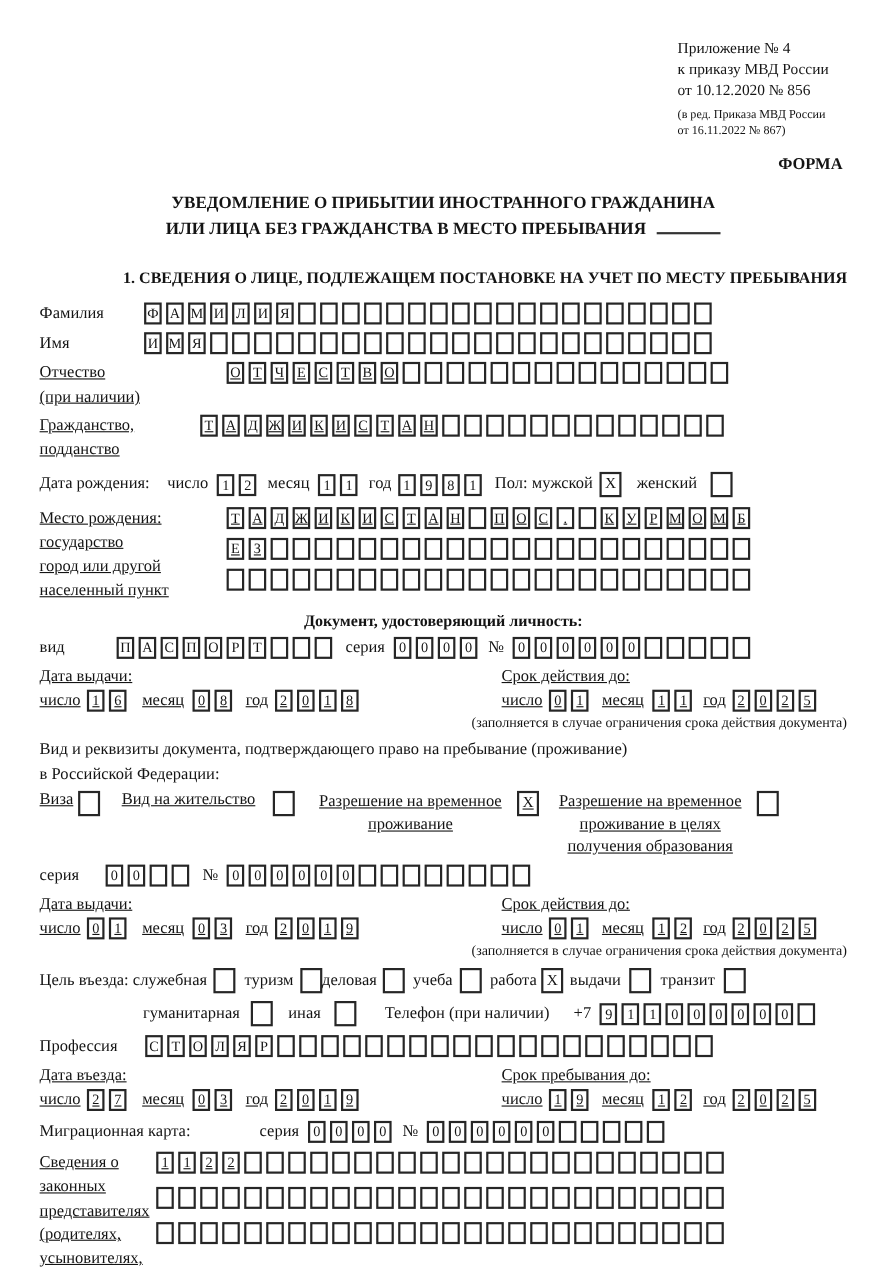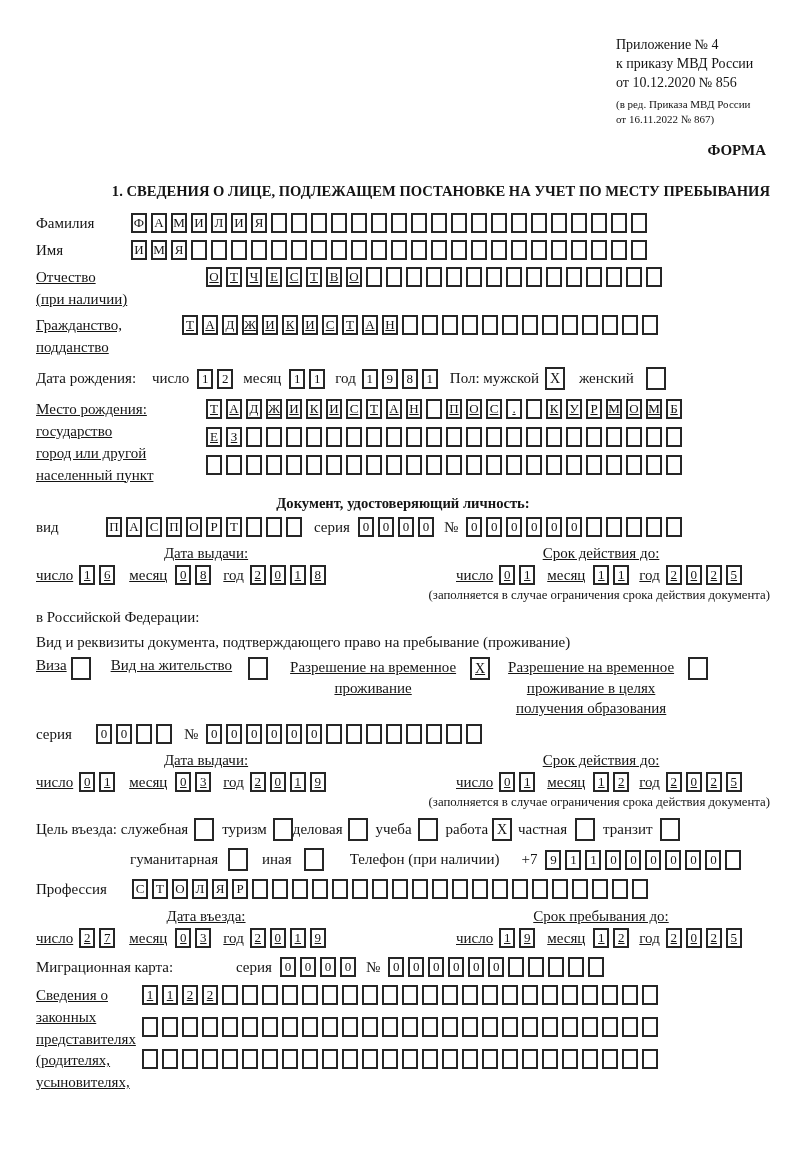--- a/index.html
+++ b/index.html
@@ -15,21 +15,21 @@
   .title-blank { display:inline-block; width:58px; border-bottom:2px solid #333; height:14px; margin-left:10px; }
   .sec { text-align:right; font-weight:bold; font-size:14.6px; margin-top:24px; }
 
   .row { display:flex; align-items:center; margin-top:7px; }
   .rowt { align-items:flex-start;text-decoration:underline; }
   .lbl { font-size:15px; flex:none; white-space:nowrap; }
   .lblcol { flex:none; font-size:15px; line-height:1.45; }
   .cells { display:flex; gap:4px; flex:none; }
   .cell { flex:none; width:16px; height:20px; border:2px solid #262626; display:flex; align-items:center; justify-content:center; font-size:13px; }
   .box { flex:none; width:20px; height:23px; border:2px solid #262626; display:flex; align-items:center; justify-content:center; font-size:14px; }
-  .dtitle { font-size:15px; text-align:center; }
+  .dtitle { font-size:15px; }
   .dline { display:flex; align-items:center; margin-top:3px; }
   .note { font-size:12.8px; text-align:right; margin-top:3px; }
   .dochead { text-align:center; font-weight:bold; font-size:14.6px; margin-top:9px; }
   .opt-txt { font-size:15px; line-height:1.35; text-align:center; }
 </style>
 </head>
 <body>
 
 <div class="page">
 
@@ -37,20 +37,24 @@
     <div>Приложение № 4</div>
     <div>к приказу МВД России</div>
     <div>от 10.12.2020 № 856</div>
     <div class="hdr-sub">
       <div>(в ред. Приказа МВД России</div>
       <div>от 16.11.2022 № 867)</div>
     </div>
   </div>
   <div class="form-label">ФОРМА</div>
 
+  <div class="title">
+    <div>УВЕДОМЛЕНИЕ О ПРИБЫТИИ ИНОСТРАННОГО ГРАЖДАНИНА</div>
+    <div><span>ИЛИ ЛИЦА БЕЗ ГРАЖДАНСТВА В МЕСТО ПРЕБЫВАНИЯ</span><span class="title-blank"></span></div>
+  </div>
 
   <div class="sec">1. СВЕДЕНИЯ О ЛИЦЕ, ПОДЛЕЖАЩЕМ ПОСТАНОВКЕ НА УЧЕТ ПО МЕСТУ ПРЕБЫВАНИЯ</div>
 
   <div class="row" style="margin-top:13px">
     <span class="lbl" style="width:95px">Фамилия</span>
     <span class="cells">
         <span class="cell">Ф</span>
         <span class="cell">А</span>
         <span class="cell">М</span>
         <span class="cell">И</span>
@@ -370,22 +374,22 @@
             <span class="cell">2</span>
             <span class="cell">0</span>
             <span class="cell">2</span>
             <span class="cell">5</span>
           </span>
       </div>
     </div>
   </div>
   <div class="note">(заполняется в случае ограничения срока действия документа)</div>
 
+  <div style="font-size:15px; margin-top:8px">Вид и реквизиты документа, подтверждающего право на пребывание (проживание)</div>
   <div style="font-size:15px; margin-top:6px">в Российской Федерации:</div>
-  <div style="font-size:15px; margin-top:8px">Вид и реквизиты документа, подтверждающего право на пребывание (проживание)</div>
 
   <div class="row rowt" style="margin-top:6px">
     <span class="lbl">Виза</span>
     <span class="box" style="margin-left:4px"></span>
     <span class="lbl" style="margin-left:20px">Вид на жительство</span>
     <span class="box" style="margin-left:16px"></span>
     <div class="opt-txt" style="margin-left:22px">
       <div>Разрешение на временное</div>
       <div>проживание</div>
     </div>
@@ -477,21 +481,21 @@
     <span class="lbl">Цель въезда: служебная</span>
     <span class="box" style="margin-left:6px"></span>
     <span class="lbl" style="margin-left:8px">туризм</span>
     <span class="box" style="margin-left:6px"></span>
     <span class="lbl" style="margin-left:0">деловая</span>
     <span class="box" style="margin-left:5px"></span>
     <span class="lbl" style="margin-left:8px">учеба</span>
     <span class="box" style="margin-left:6px"></span>
     <span class="lbl" style="margin-left:8px">работа</span>
     <span class="box" style="margin-left:4px">X</span>
-    <span class="lbl" style="margin-left:6px">частная</span>
+    <span class="lbl" style="margin-left:6px">выдачи</span>
     <span class="box" style="margin-left:8px"></span>
     <span class="lbl" style="margin-left:8px">транзит</span>
     <span class="box" style="margin-left:8px"></span>
   </div>
 
   <div class="row" style="margin-top:7px">
     <span class="lbl" style="margin-left:94px">гуманитарная</span>
     <span class="box" style="margin-left:10px"></span>
     <span class="lbl" style="margin-left:14px">иная</span>
     <span class="box" style="margin-left:12px"></span>

